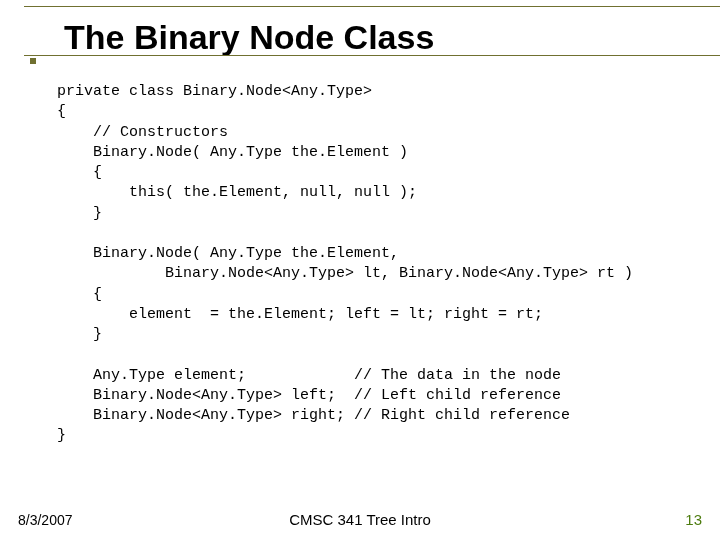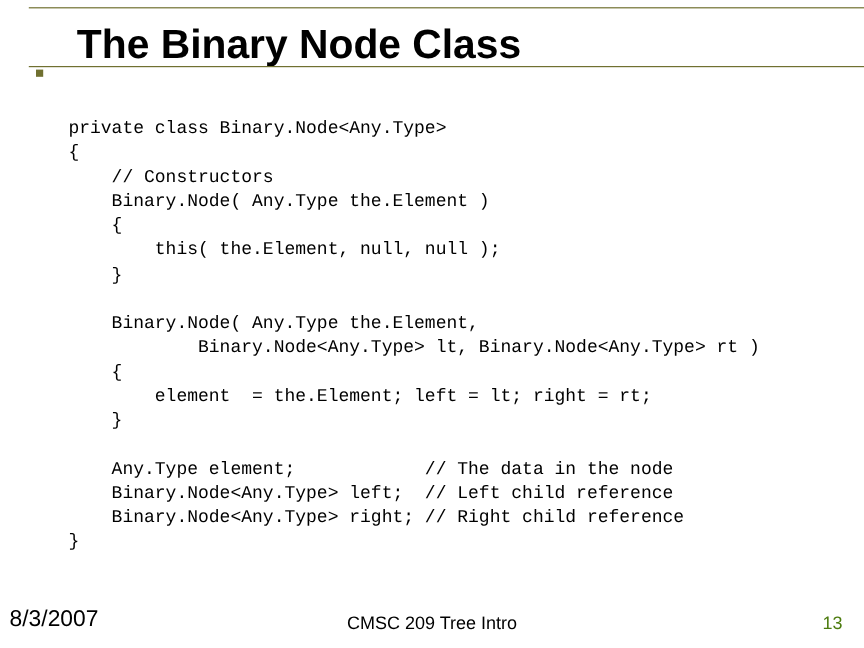--- a/index.html
+++ b/index.html
@@ -53,27 +53,26 @@
   }
   .code {
     position: absolute;
     left: 57px;
     top: 82px;
     font-family: "Courier New", Courier, monospace;
     font-size: 15px;
     line-height: 1.35;
     white-space: pre;
     color: #000000;
-    margin-top: 16px;
   }
   .footer-date {
     position: absolute;
-    left: 8px;
+    left: 18px;
     bottom: 12px;
-    font-size: 19px;
+    font-size: 14px;
     color: #000000;
   }
   .footer-center {
     position: absolute;
     left: 0;
     right: 0;
     bottom: 12px;
     text-align: center;
     font-size: 15px;
     color: #000000;
@@ -108,15 +107,15 @@
     {
         element  = the.Element; left = lt; right = rt;
     }
 
     Any.Type element;            // The data in the node
     Binary.Node&lt;Any.Type&gt; left;  // Left child reference
     Binary.Node&lt;Any.Type&gt; right; // Right child reference
 }</div>
 
   <div class="footer-date">8/3/2007</div>
-  <div class="footer-center">CMSC 209 Tree Intro</div>
+  <div class="footer-center">CMSC 341 Tree Intro</div>
   <div class="footer-page">13</div>
 </div>
 
 </body></html>

